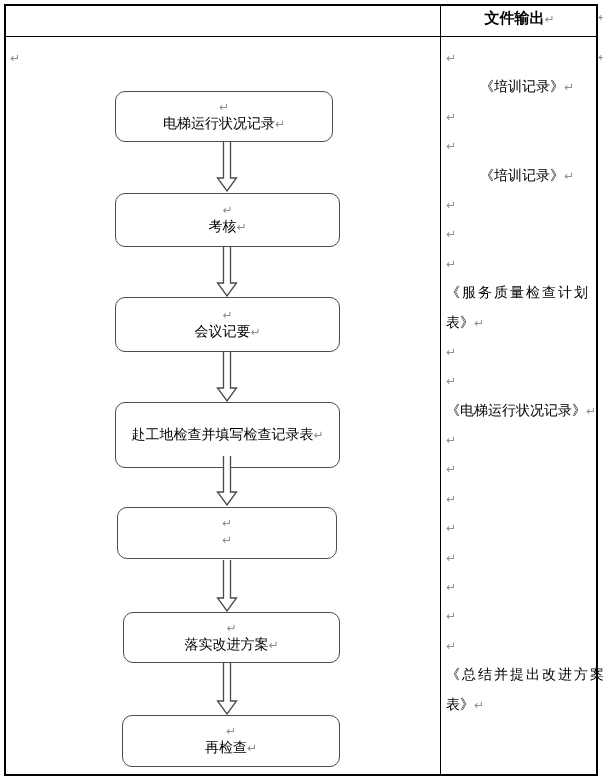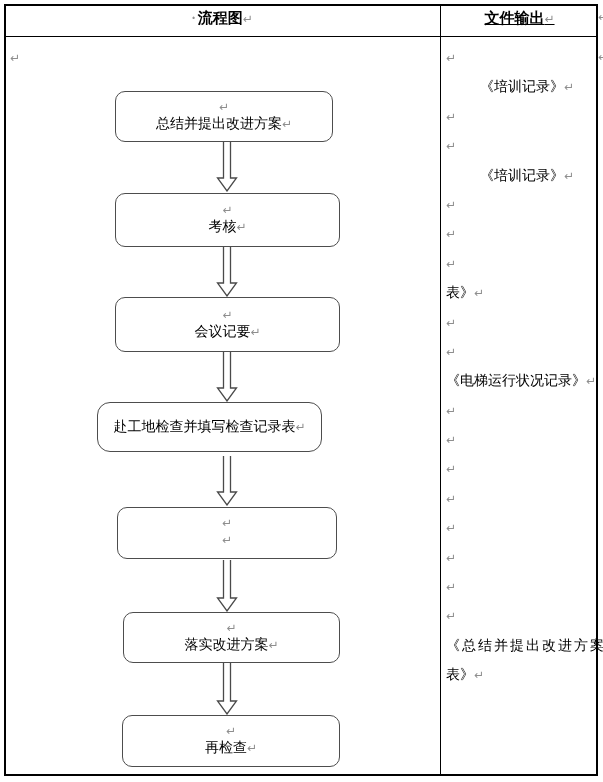--- a/index.html
+++ b/index.html
@@ -7,21 +7,21 @@
   .page {
     position:relative; width:603px; height:782px; background:#ffffff;
     font-family:"Liberation Serif","DejaVu Serif",serif; color:#000; overflow:hidden;
   }
   .frame { position:absolute; left:4px; top:4px; width:594px; height:772px; border:2px solid #000; }
   .vline { position:absolute; left:440px; top:4px; width:0; height:772px; border-left:1.5px solid #000; }
   .hline { position:absolute; left:4px; top:36px; width:594px; height:0; border-top:1.5px solid #000; }
 
   .hdr { position:absolute; top:9px; text-align:center; font-weight:bold; font-size:15px; white-space:nowrap; }
   .hdr-left  { left:4px;  width:436px; }
-  .hdr-right { left:441px; width:157px;text-decoration:underline; }
+  .hdr-right { left:441px; width:157px; }
 
   .pc { color:#8e8e8e; font-family:"DejaVu Sans",sans-serif; font-size:12px; font-weight:normal; }
   .dot { color:#8e8e8e; font-size:14px; margin-right:2px; }
 
   .cell-mark { position:absolute; left:10px; top:50px; height:16px; line-height:16px; }
   .edge-mark { position:absolute; left:598px; height:16px; line-height:16px; }
 
   .fbox {
     position:absolute; border:1.5px solid #4d4d4d; border-radius:10px; background:#fff;
     display:flex; flex-direction:column; align-items:center; justify-content:center;
@@ -40,31 +40,30 @@
 </style>
 </head>
 <body>
 
 <div class="page">
 
   <div class="frame"></div>
   <div class="vline"></div>
   <div class="hline"></div>
 
-  <div class="hdr hdr-left"><span class="dot">·</span><span>流程图</span><span class="pc">↵</span></div>
   <div class="hdr hdr-right"><span>文件输出</span><span class="pc">↵</span></div>
 
   <div class="cell-mark pc">↵</div>
   <div class="edge-mark pc" style="top:9px;">↵</div>
   <div class="edge-mark pc" style="top:49px;">↵</div>
 
   <div class="fbox" style="left:115px; top:91px; width:218px; height:51px;">
     <div class="markline pc">↵</div>
     <div class="lblline">
-        <span>总结并提出改进方案</span>
+        <span>电梯运行状况记录</span>
         <span class="pc">↵</span>
       </div>
   </div>
 
   <svg class="arrow" style="top:142px;" width="26" height="50" viewBox="0 0 26 50">
     <path d="M9.5,0 L9.5,36 L3.5,36 L13,49 L22.5,36 L16.5,36 L16.5,0" fill="#ffffff" stroke="#4a4a4a" stroke-width="1.3"></path>
   </svg>
 
   <div class="fbox" style="left:115px; top:193px; width:225px; height:54px;">
     <div class="markline pc">↵</div>
@@ -83,21 +82,21 @@
     <div class="lblline">
         <span>会议记要</span>
         <span class="pc">↵</span>
       </div>
   </div>
 
   <svg class="arrow" style="top:352px;" width="26" height="50" viewBox="0 0 26 50">
     <path d="M9.5,0 L9.5,36 L3.5,36 L13,49 L22.5,36 L16.5,36 L16.5,0" fill="#ffffff" stroke="#4a4a4a" stroke-width="1.3"></path>
   </svg>
 
-  <div class="fbox" style="left:97px; top:402px; width:225px; height:50px;border-radius:13px;">
+  <div class="fbox" style="left:115px; top:402px; width:225px; height:66px;">
     <div class="lblline">
         <span>赴工地检查并填写检查记录表</span>
         <span class="pc">↵</span>
       </div>
   </div>
 
   <svg class="arrow" style="top:456px;" width="26" height="50" viewBox="0 0 26 50">
     <path d="M9.5,0 L9.5,36 L3.5,36 L13,49 L22.5,36 L16.5,36 L16.5,0" fill="#ffffff" stroke="#4a4a4a" stroke-width="1.3"></path>
   </svg>
 
@@ -134,20 +133,21 @@
 
   <div class="outputs">
     <div class="out-line"><span class="pc">↵</span><span></span><span class="pc"></span></div>
     <div class="out-line ind34"><span class="pc"></span><span>《培训记录》</span><span class="pc">↵</span></div>
     <div class="out-line"><span class="pc">↵</span><span></span><span class="pc"></span></div>
     <div class="out-line"><span class="pc">↵</span><span></span><span class="pc"></span></div>
     <div class="out-line ind34"><span class="pc"></span><span>《培训记录》</span><span class="pc">↵</span></div>
     <div class="out-line"><span class="pc">↵</span><span></span><span class="pc"></span></div>
     <div class="out-line"><span class="pc">↵</span><span></span><span class="pc"></span></div>
     <div class="out-line"><span class="pc">↵</span><span></span><span class="pc"></span></div>
+    <div class="out-line sp2"><span class="pc"></span><span>《服务质量检查计划</span><span class="pc"></span></div>
     <div class="out-line"><span class="pc"></span><span>表》</span><span class="pc">↵</span></div>
     <div class="out-line"><span class="pc">↵</span><span></span><span class="pc"></span></div>
     <div class="out-line"><span class="pc">↵</span><span></span><span class="pc"></span></div>
     <div class="out-line"><span class="pc"></span><span>《电梯运行状况记录》</span><span class="pc">↵</span></div>
     <div class="out-line"><span class="pc">↵</span><span></span><span class="pc"></span></div>
     <div class="out-line"><span class="pc">↵</span><span></span><span class="pc"></span></div>
     <div class="out-line"><span class="pc">↵</span><span></span><span class="pc"></span></div>
     <div class="out-line"><span class="pc">↵</span><span></span><span class="pc"></span></div>
     <div class="out-line"><span class="pc">↵</span><span></span><span class="pc"></span></div>
     <div class="out-line"><span class="pc">↵</span><span></span><span class="pc"></span></div>

